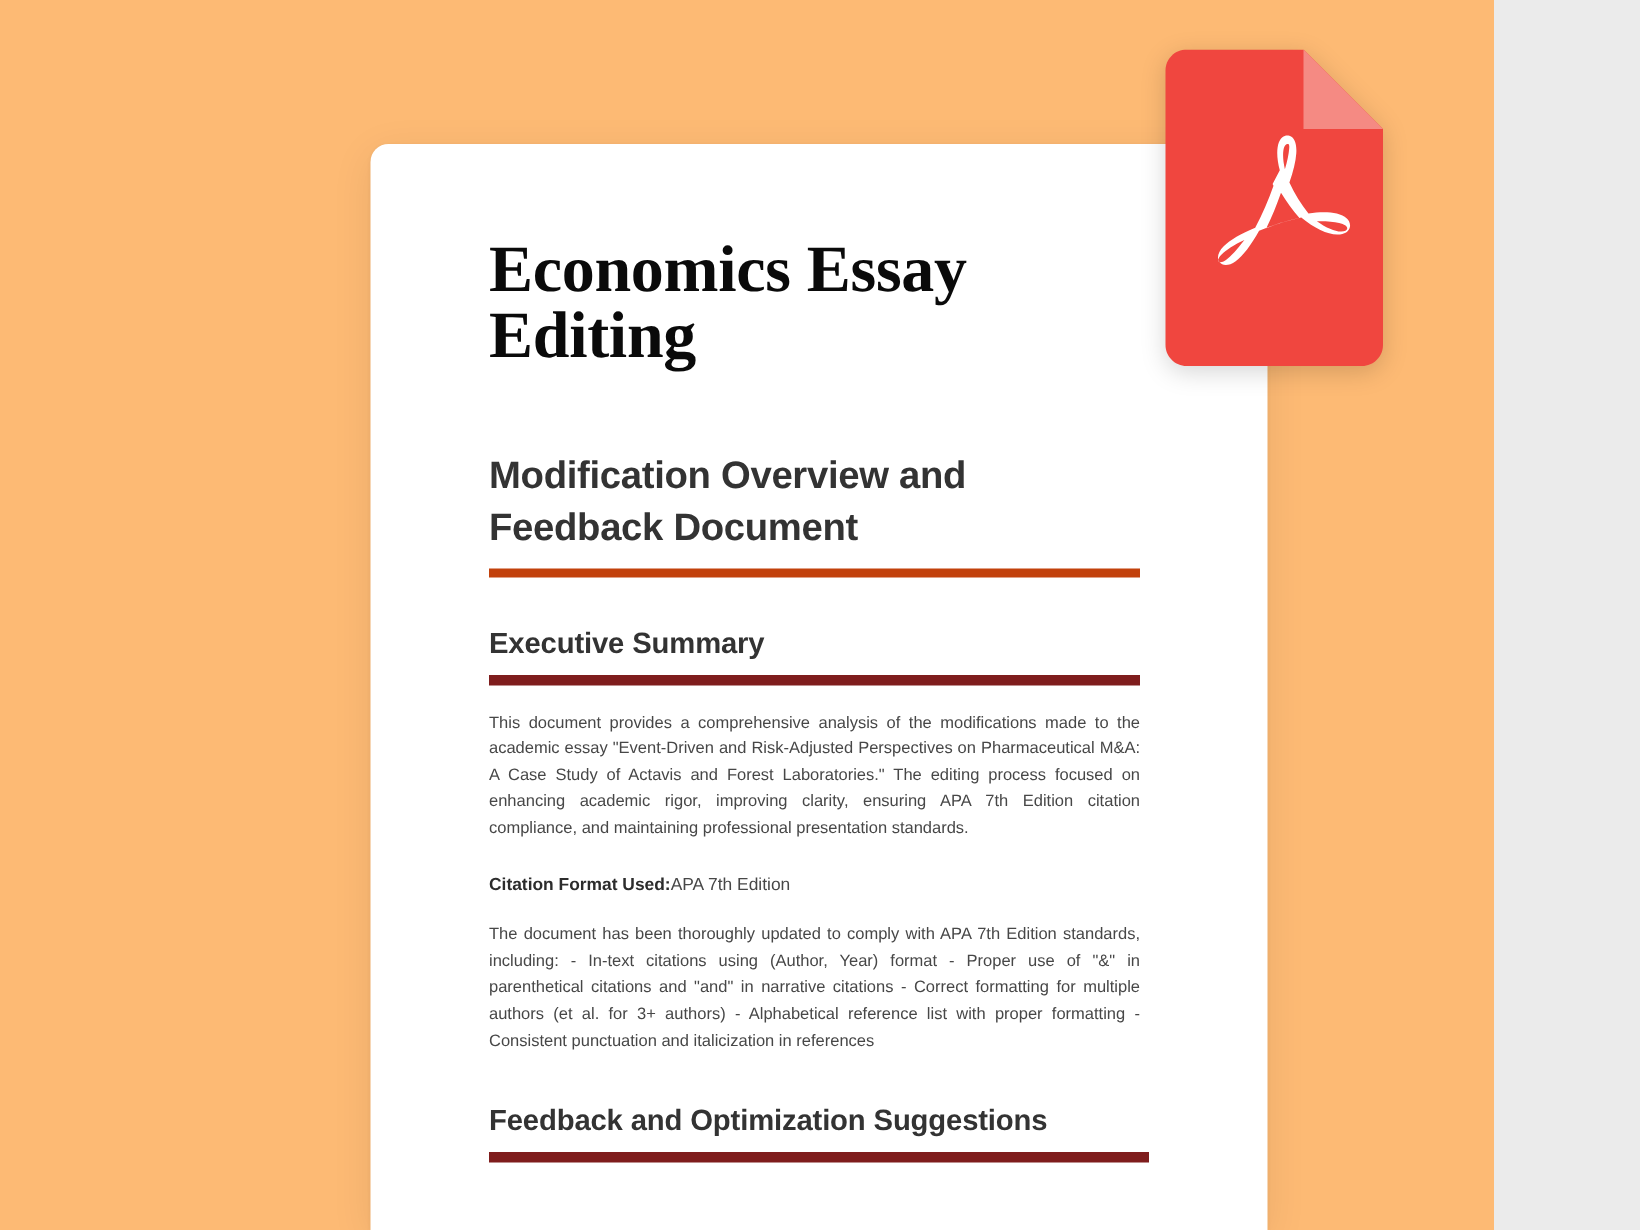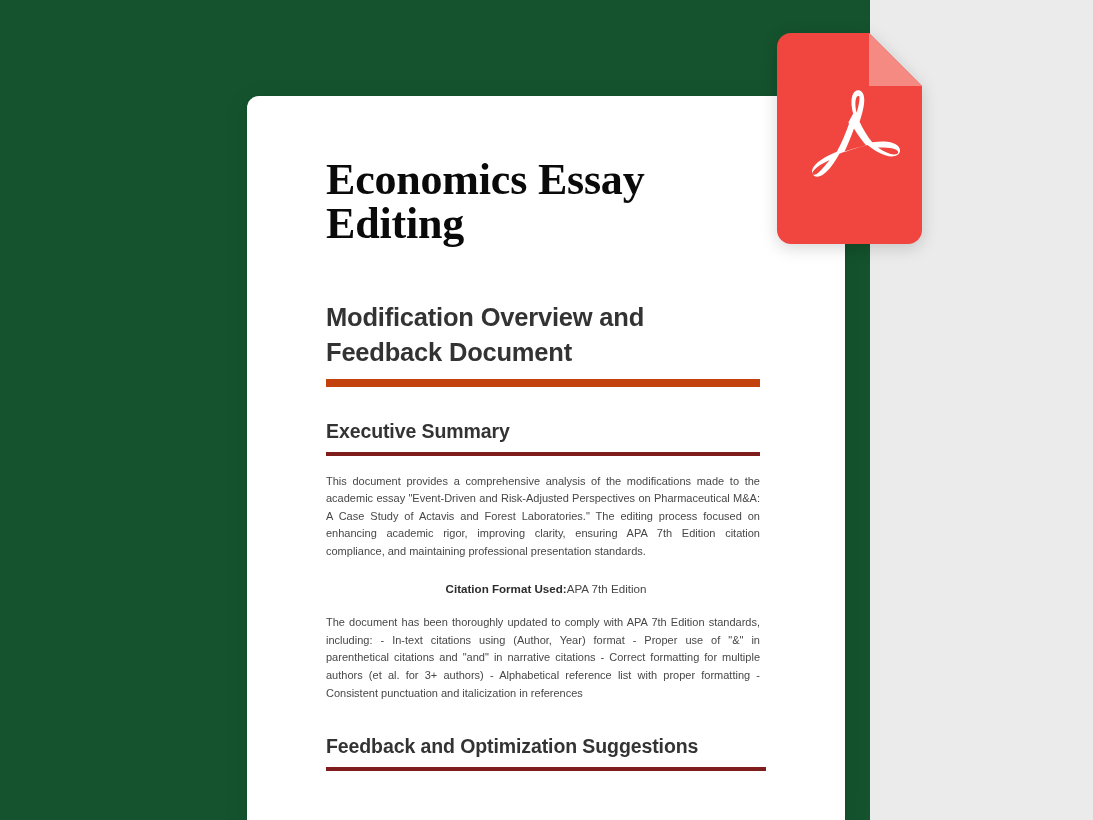--- a/index.html
+++ b/index.html
@@ -10,23 +10,23 @@
     width: 1093px;
     height: 820px;
     overflow: hidden;
     background: #ebebeb;
     font-family: "Liberation Sans", sans-serif;
     -webkit-font-smoothing: antialiased;
   }
 
   #stage {
     position: relative;
-    width: 870px;
+    width: 996px;
     height: 820px;
-    background: #14532d;
+    background: #fdba74;
   }
 
   
   .doc-card {
     position: absolute;
     left: 247px;
     top: 96px;
     width: 598px;
     height: 724px;
     background: #ffffff;
@@ -57,35 +57,35 @@
   
   .h1 {
     font-family: "Liberation Sans", sans-serif;
     font-size: 25.5px;
     line-height: 1.36;
     font-weight: 700;
     color: #333333;
     margin: 0;
     padding: 0 0 10px 0;
     letter-spacing: -0.2px;
-    border-bottom: 8px solid #c2410c;
+    border-bottom: 6px solid #c2410c;
     width: 434px;
   }
 
   
   .h2 {
     font-family: "Liberation Sans", sans-serif;
     font-size: 19.5px;
     line-height: 1.3;
     font-weight: 700;
     color: #333333;
     margin: 32px 0 0 0;
     padding: 0 0 7px 0;
     letter-spacing: -0.1px;
-    border-bottom: 4px solid #7f1d1d;
+    border-bottom: 7px solid #7f1d1d;
     width: 434px;
   }
   .h2.wide { width: 440px; }
 
   
   .p {
     font-family: "Liberation Sans", sans-serif;
     font-size: 11px;
     line-height: 17.6px;
     color: #474747;
@@ -93,21 +93,20 @@
     margin: 17px 0 0 0;
     width: 434px;
   }
 
   .meta-line {
     font-family: "Liberation Sans", sans-serif;
     font-size: 11.6px;
     line-height: 17.6px;
     color: #474747;
     margin: 19px 0 0 0;
-    text-align: center;
   }
   .meta-line .lbl {
     font-weight: 700;
     color: #2c2c2c;
   }
 
   
   .pdf-icon {
     position: absolute;
     left: 769px;

